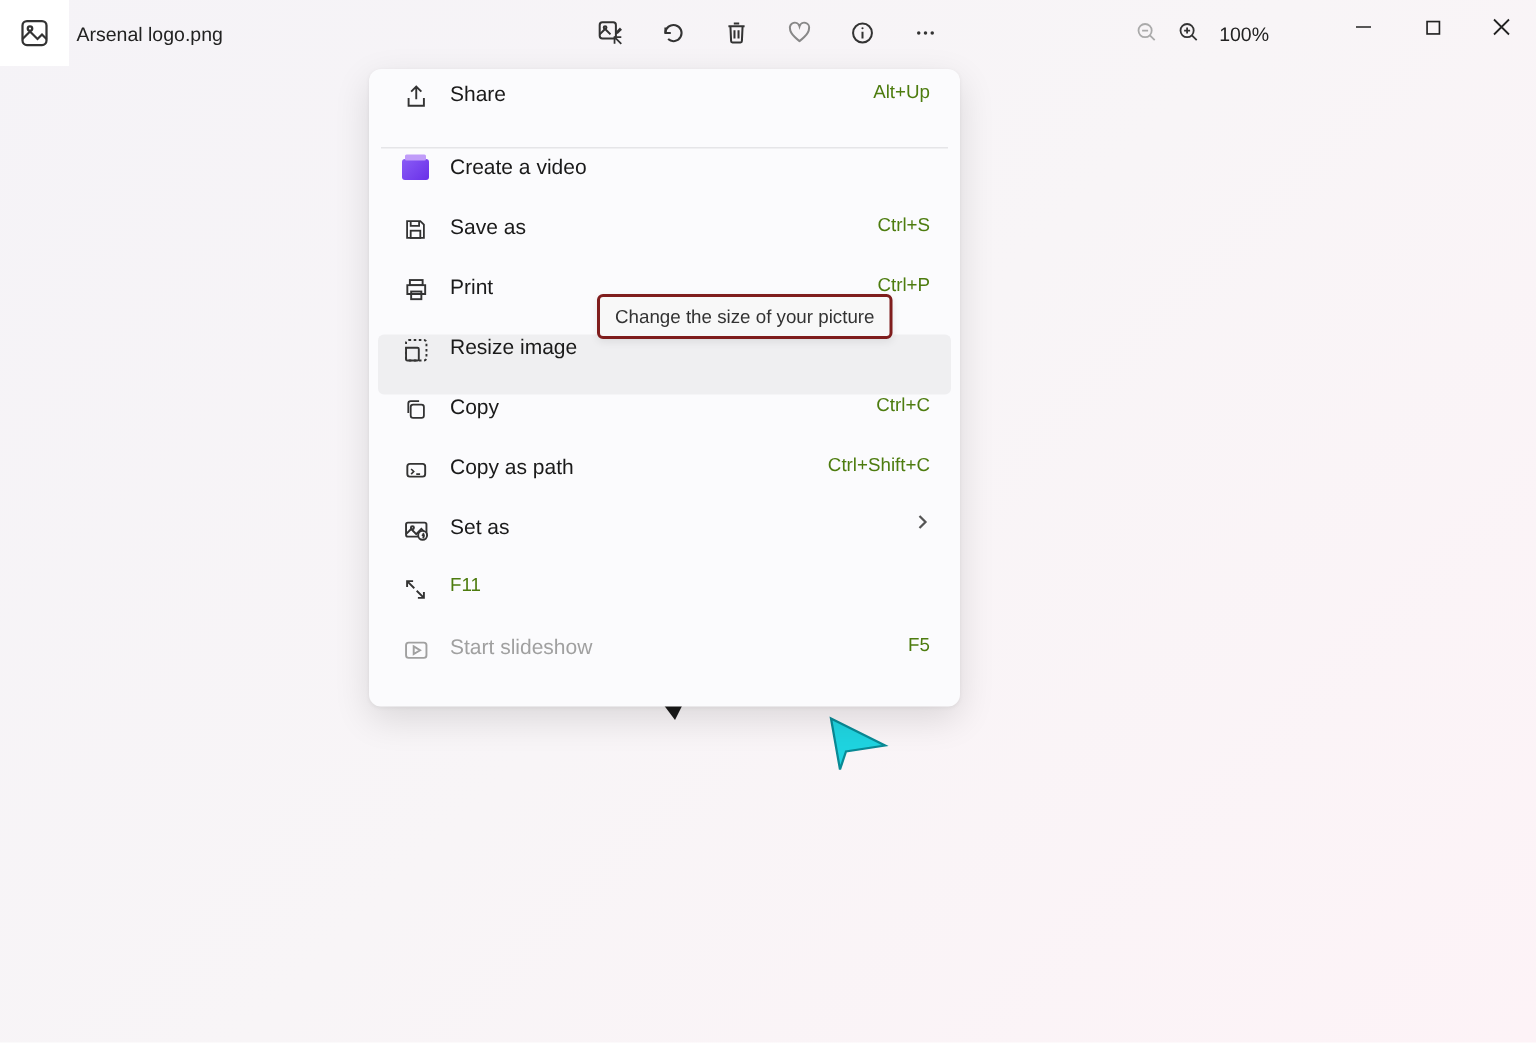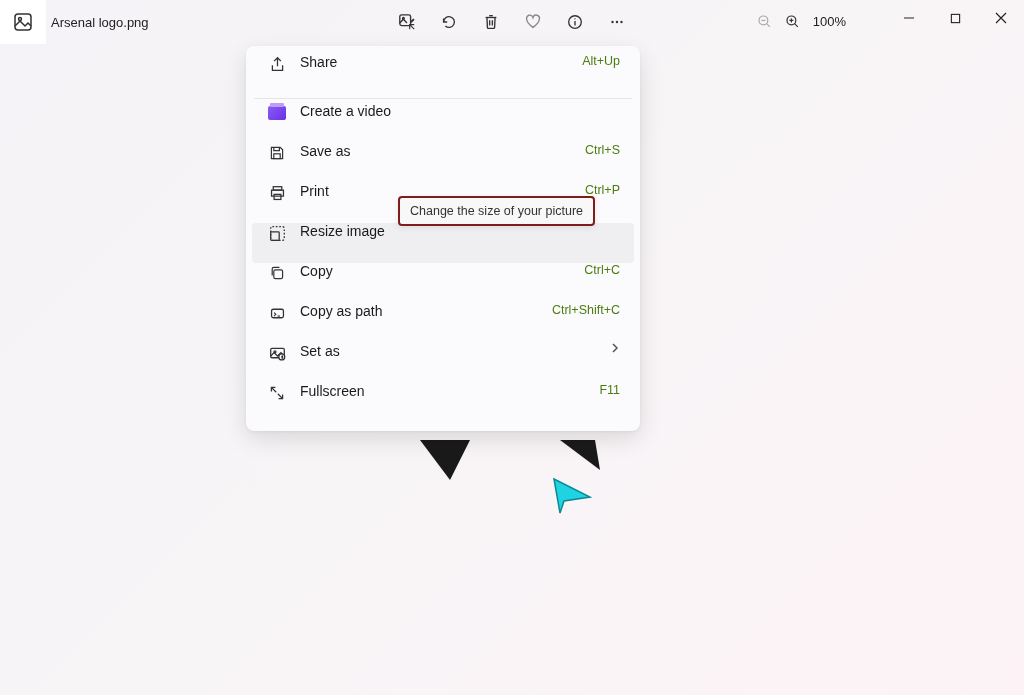--- a/index.html
+++ b/index.html
@@ -52,20 +52,21 @@
     }
     .toolbar-right {
       position: absolute;
       right: 0;
       display: flex;
       align-items: center;
       height: 44px;
     }
     .zoom-group {
       display: flex;
+      align-items: center;
       gap: 12px;
       margin-right: 40px;
     }
     .zoom-text {
       font-size: 13px;
       color: #222;
     }
     .win-controls {
       display: flex;
       height: 44px;
@@ -385,19 +386,28 @@
     </span>
   </div>
 
   <div class="menu-item">
     <span class="menu-icon-slot">
       <svg width="16" height="16" viewBox="0 0 20 20" fill="none" stroke="#333" stroke-width="1.6">
         <path d="M3 8 L3 3 L8 3 M3 3 L9 9"></path>
         <path d="M17 12 L17 17 L12 17 M17 17 L11 11"></path>
       </svg>
     </span>
-    <span class="menu-label">Fullscreen</span>
     <span class="menu-shortcut">F11</span>
   </div>
 
+  <div class="menu-item disabled">
+    <span class="menu-icon-slot">
+      <svg width="17" height="17" viewBox="0 0 20 20" fill="none" stroke="#a0a0a0" stroke-width="1.5">
+        <rect x="2" y="4" width="16" height="12" rx="2"></rect>
+        <path d="M8 7 L13 10 L8 13 Z"></path>
+      </svg>
+    </span>
+    <span class="menu-label">Start slideshow</span>
+    <span class="menu-shortcut">F5</span>
+  </div>
 </div>
 
 <div class="tooltip">Change the size of your picture</div>
 
 </body></html>

